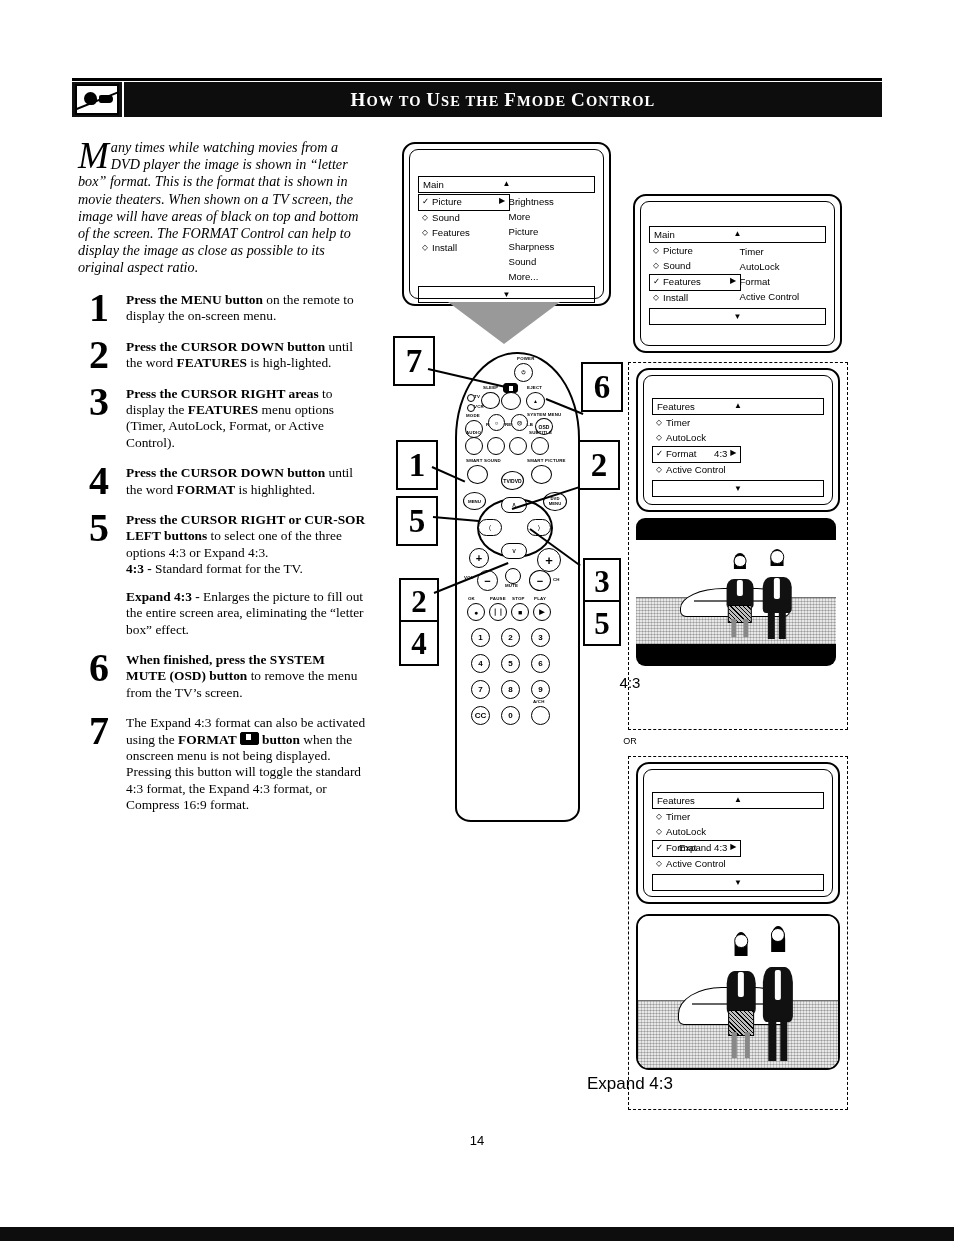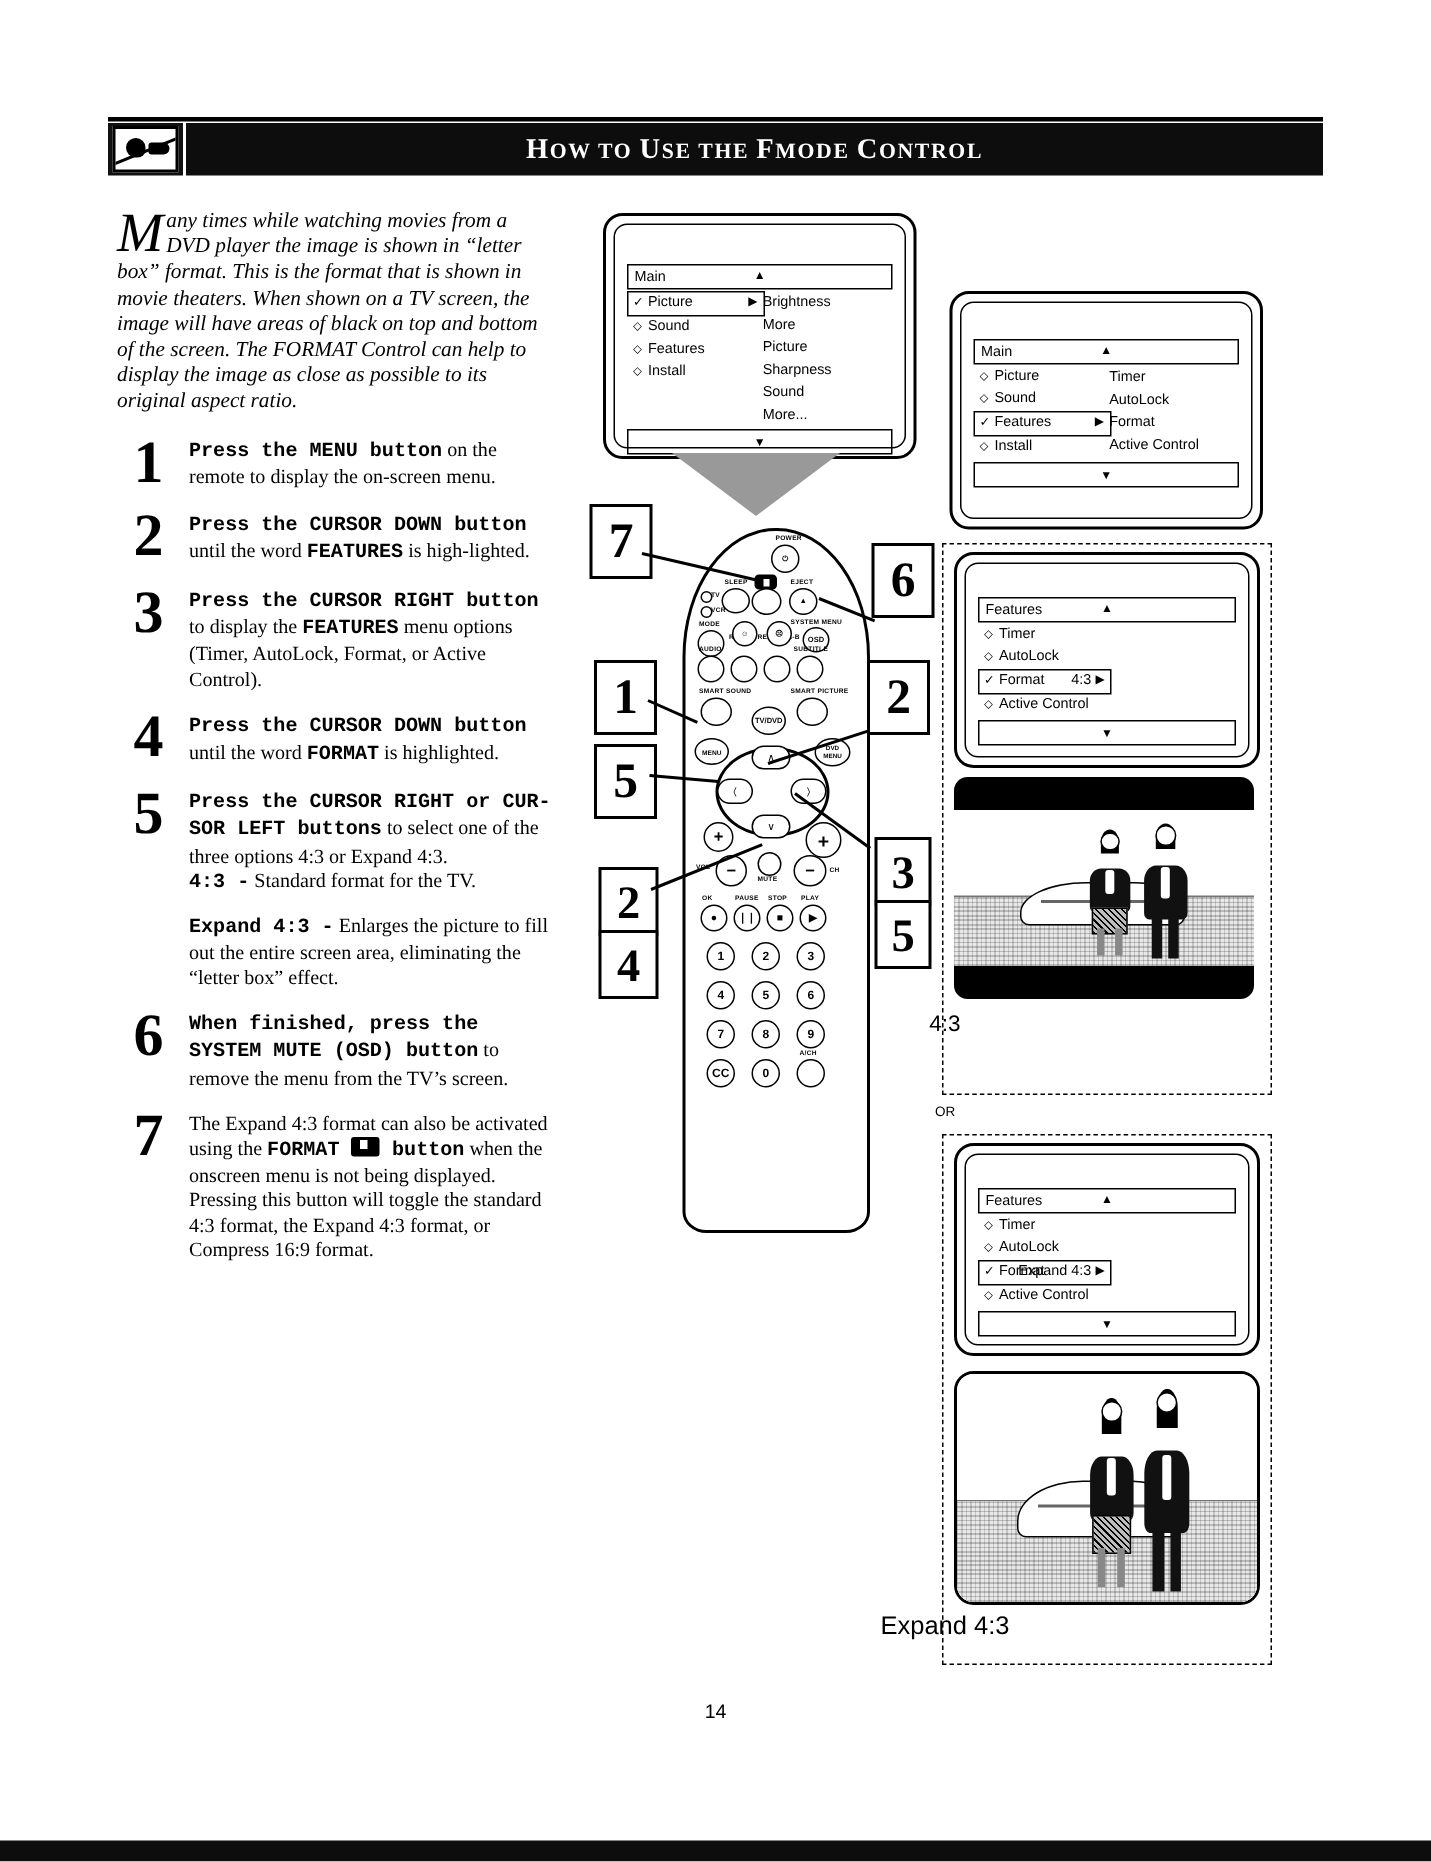--- a/index.html
+++ b/index.html
@@ -54,21 +54,21 @@
   .steps { position:absolute; left:78px; top:292px; width:290px; }
   .step { position:relative; min-height:30px; margin-bottom:14px; }
   .step .num {
     position:absolute; left:4px; top:-6px; width:34px; text-align:center;
     font-family:"Liberation Serif", serif; font-weight:bold; font-size:40px; line-height:44px;
   }
   .step .body {
     margin-left:48px; font-size:13.4px; line-height:16.4px;
     font-family:"Liberation Serif", serif;
   }
-  .step .body b { font-weight:bold;font-family:Liberation Mono, monospace; }
+  .step .body b { font-weight:bold; }
   .step .body p { margin:0 0 0 0; }
   .step .body p + p { margin-top:11px; }
   .fmt-glyph {
     display:inline-block; width:17px; height:11px; border:1.6px solid #000;
     border-radius:2px; position:relative; vertical-align:-1px; background:#000;
   }
   .fmt-glyph:before {
     content:""; position:absolute; left:5px; top:1.5px; width:5px; height:6px; background:#fff;
   }
 
@@ -240,21 +240,21 @@
       <div class="step">
         <div class="num">1</div>
         <div class="body"><b>Press the MENU button</b> on the remote to display the on-screen menu.</div>
       </div>
       <div class="step">
         <div class="num">2</div>
         <div class="body"><b>Press the CURSOR DOWN button</b> until the word <b>FEATURES</b> is high-lighted.</div>
       </div>
       <div class="step">
         <div class="num">3</div>
-        <div class="body"><b>Press the CURSOR RIGHT button</b> to display the <b>FEATURES</b> menu options (Timer, AutoLock, Format, or Active Control).</div>
+        <div class="body"><b>Press the CURSOR RIGHT areas</b> to display the <b>FEATURES</b> menu options (Timer, AutoLock, Format, or Active Control).</div>
       </div>
       <div class="step">
         <div class="num">4</div>
         <div class="body"><b>Press the CURSOR DOWN button</b> until the word <b>FORMAT</b> is highlighted.</div>
       </div>
       <div class="step">
         <div class="num">5</div>
         <div class="body"><b>Press the CURSOR RIGHT or CUR-SOR LEFT buttons</b> to select one of the three options 4:3 or Expand 4:3.<p><b>4:3 -</b> Standard format for the TV.</p><p><b>Expand 4:3 -</b> Enlarges the picture to fill out the entire screen area, eliminating the “letter box” effect.</p></div>
       </div>
       <div class="step">

